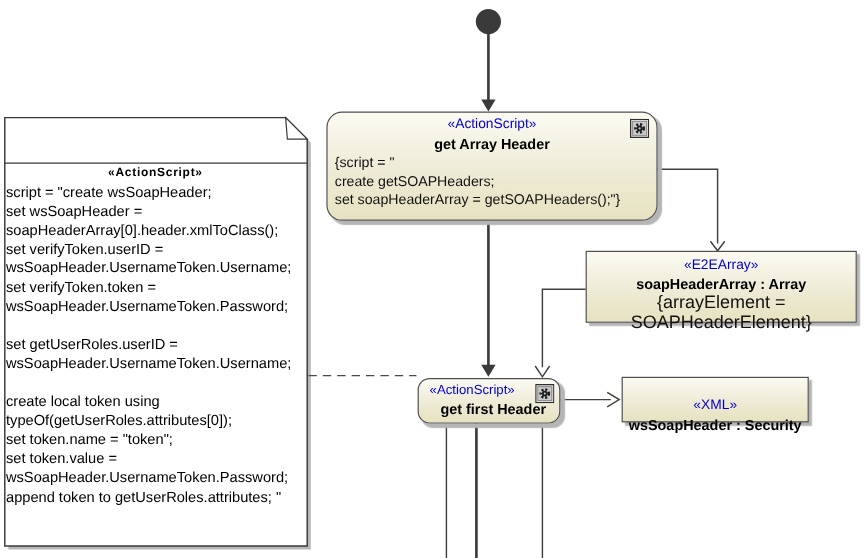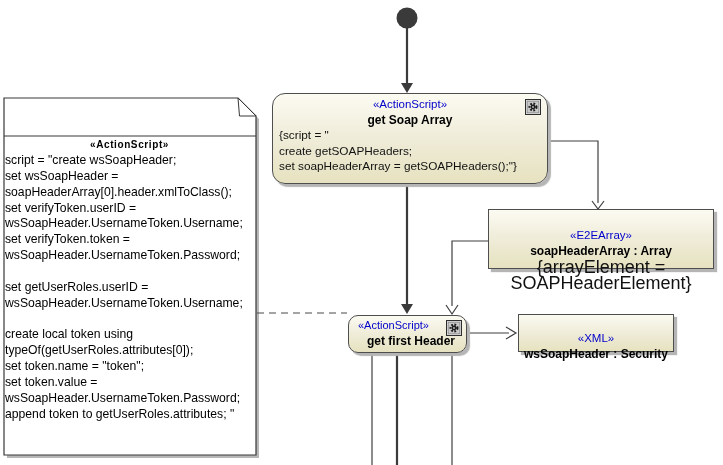--- a/index.html
+++ b/index.html
@@ -22,21 +22,21 @@
   .gear{position:absolute;top:5px;right:6px;width:16px;height:16px;}
   
   #note-text{
     position:absolute;left:5px;top:137px;width:249px;z-index:2;
   }
   .note-stereo{
     font-size:10px;font-weight:bold;letter-spacing:0.6px;text-align:center;
     line-height:15px;margin-bottom:1px;color:#000;
   }
   .note-line{font-size:12.2px;line-height:15.85px;height:15.85px;white-space:nowrap;color:#000;}
-  .constraint{font-size:18px;text-align:center;line-height:16px;}
+  .constraint{font-size:15px;text-align:center;line-height:16px;}
 </style>
 </head>
 <body>
 
 <div id="canvas">
 
   <svg id="wires" xmlns="http://www.w3.org/2000/svg">
 
     <polygon points="7,101 241,101 259,119 259,458 7,458" fill="#b7b7b7"></polygon>
 
@@ -96,35 +96,35 @@
     <div class="note-line">create local token using</div>
     <div class="note-line">typeOf(getUserRoles.attributes[0]);</div>
     <div class="note-line">set token.name = "token";</div>
     <div class="note-line">set token.value =</div>
     <div class="note-line">wsSoapHeader.UsernameToken.Password;</div>
     <div class="note-line">append token to getUserRoles.attributes; "</div>
   </div>
 
   <div class="node rounded" style="left:272px;top:93px;width:276px;height:91px;">
     <div class="stereo" style="margin-top:3px;">«ActionScript»</div>
-    <div class="nodename">get Soap Array</div>
+    <div class="nodename">get Array Header</div>
     <div class="bodyline leftpad">{script = "</div>
     <div class="bodyline leftpad">create getSOAPHeaders;</div>
     <div class="bodyline leftpad">set soapHeaderArray = getSOAPHeaders();"}</div>
     <svg class="gear" viewBox="0 0 16 16">
       <rect x="0.5" y="0.5" width="15" height="15" fill="#dcdcdc" stroke="#2e2e2e"></rect>
       <rect x="2.2" y="2.2" width="11.6" height="11.6" fill="#cacaca" stroke="#8a8a8a" stroke-width="0.8"></rect>
       <circle cx="8" cy="8" r="3.4" fill="none" stroke="#1d1d1d" stroke-width="2.2" stroke-dasharray="1.7,1.5"></circle>
       <circle cx="8" cy="8" r="2.4" fill="#1d1d1d"></circle>
       <circle cx="8" cy="8" r="0.9" fill="#c6c6c6"></circle>
     </svg>
   </div>
 
   <div class="node" style="left:488px;top:209px;width:226px;height:60px;">
-    <div class="stereo" style="margin-top:18px;">«E2EArray»</div>
+    <div class="stereo" style="margin-top:4px;">«E2EArray»</div>
     <div class="nodename">soapHeaderArray : Array</div>
     <div class="constraint">{arrayElement = SOAPHeaderElement}</div>
   </div>
 
   <div class="node rounded" style="left:348px;top:315px;width:119px;height:38px;border-radius:10px;">
     <div class="stereo" style="margin-top:2px;text-align:left;padding-left:9px;font-size:11px;">«ActionScript»</div>
     <div class="nodename" style="text-align:center;padding-left:7px;">get first Header</div>
     <svg class="gear" style="top:4px;right:4px;" viewBox="0 0 16 16">
       <rect x="0.5" y="0.5" width="15" height="15" fill="#dcdcdc" stroke="#2e2e2e"></rect>
       <rect x="2.2" y="2.2" width="11.6" height="11.6" fill="#cacaca" stroke="#8a8a8a" stroke-width="0.8"></rect>

